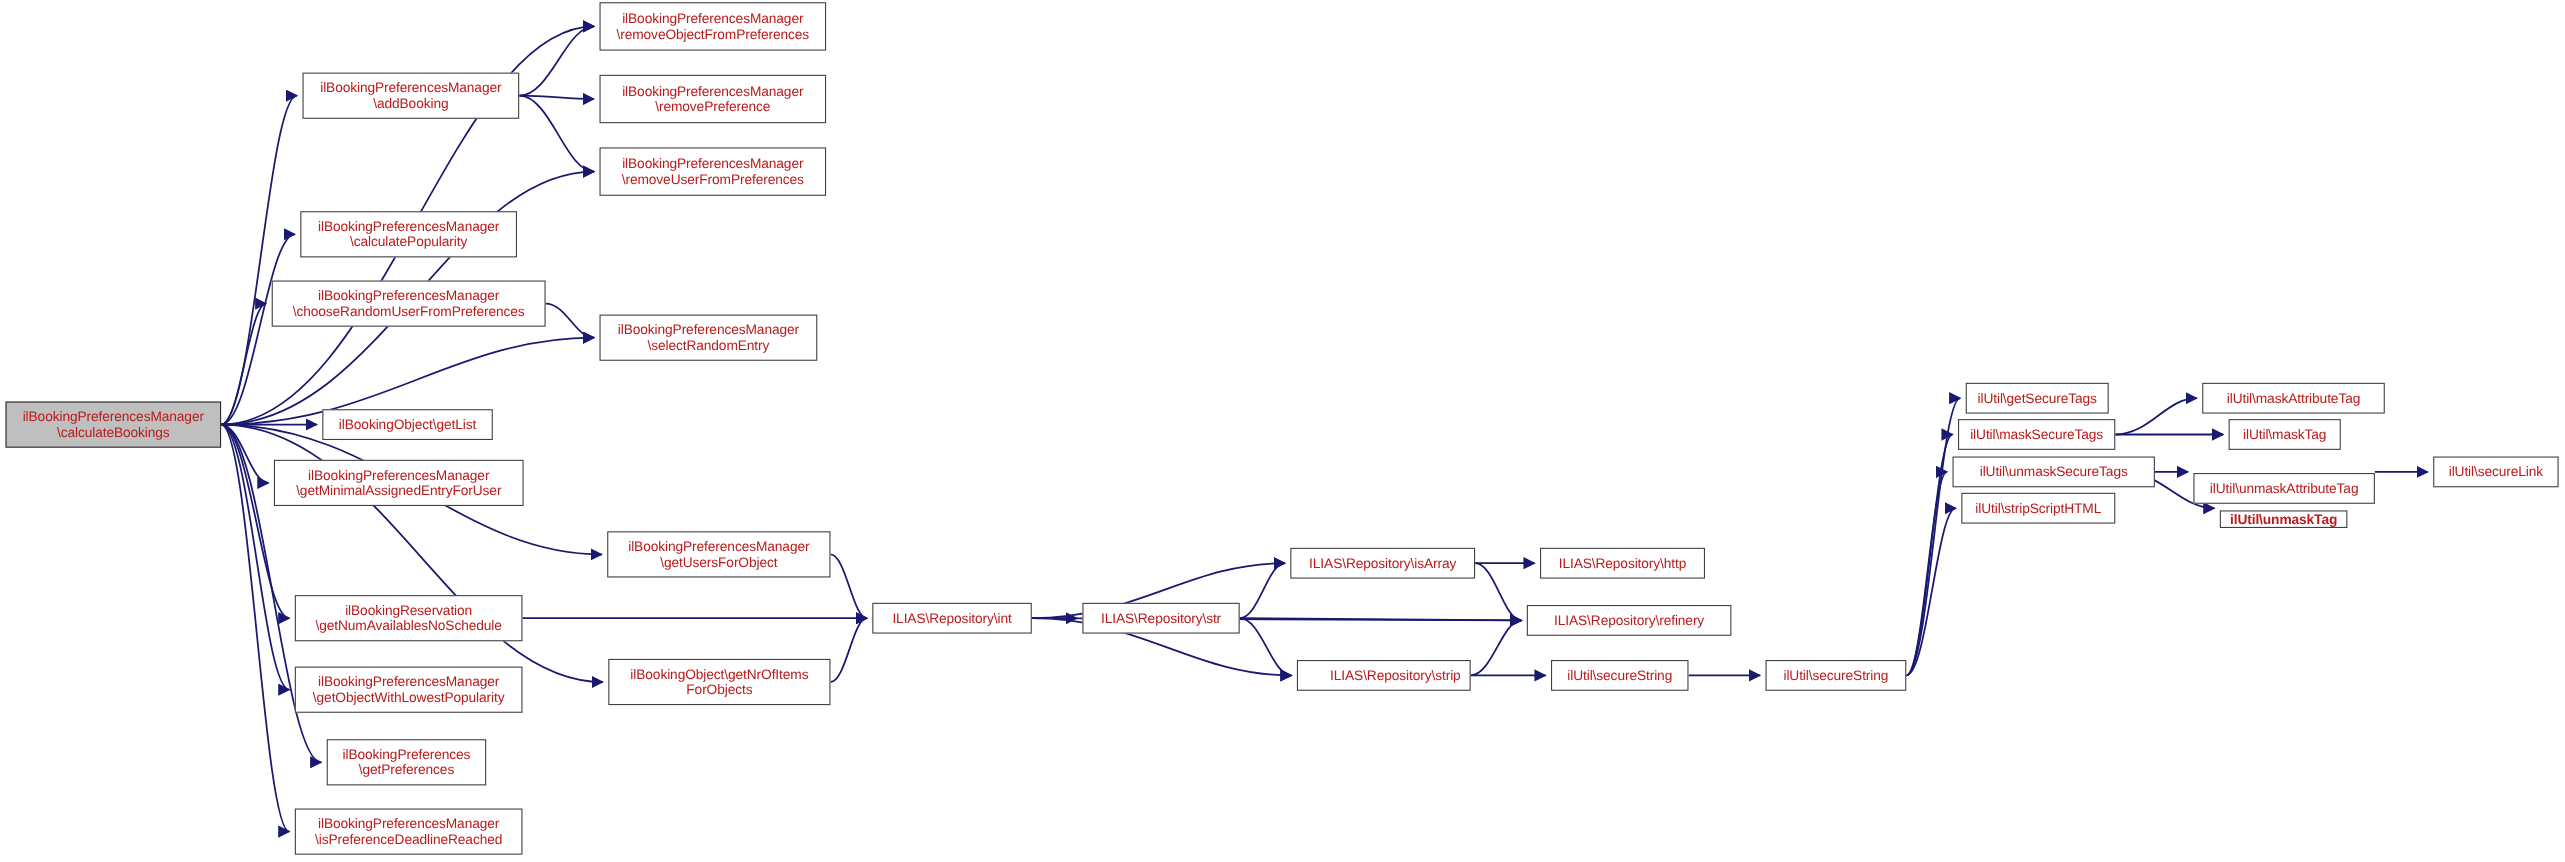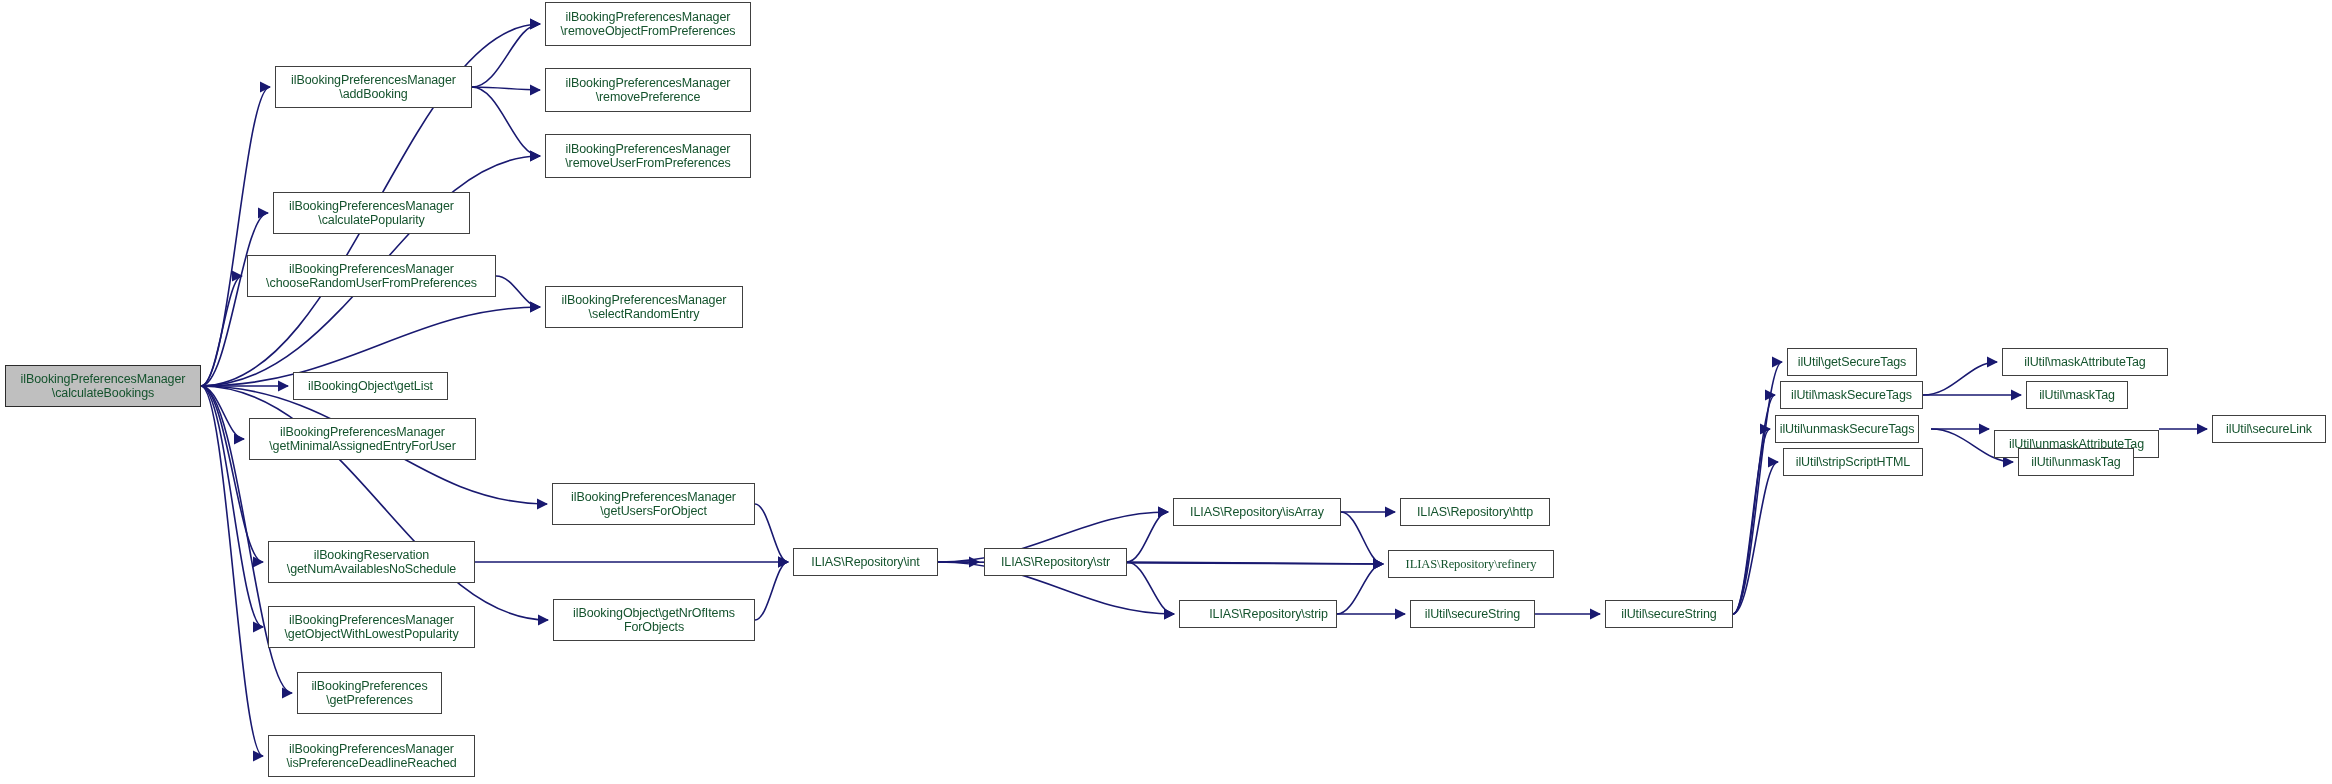--- a/index.html
+++ b/index.html
@@ -10,21 +10,21 @@
     background:#ffffff;
     font-family:"Liberation Sans", sans-serif;
     overflow:hidden;
   }
   #edges{position:absolute;left:0;top:0;width:2332px;height:784px;pointer-events:none;}
   .node{
     position:absolute;
     box-sizing:border-box;
     border:1px solid #404040;
     background:#ffffff;
-    color:#14532d;
+    color:#b91c1c;
     display:flex;
     align-items:center;
     justify-content:center;
     text-align:center;
     font-size:12.5px;
     line-height:14.5px;
     letter-spacing:-0.1px;
     white-space:pre-line;
     padding:1px 3px;
   }
@@ -118,27 +118,27 @@
       <div class="node" style="left: 268px; top: 606px; width: 207px; height: 42px;"><span>ilBookingPreferencesManager
 \getObjectWithLowestPopularity</span></div>
       <div class="node" style="left: 297px; top: 672px; width: 145px; height: 42px;"><span>ilBookingPreferences
 \getPreferences</span></div>
       <div class="node" style="left: 268px; top: 735px; width: 207px; height: 42px;"><span>ilBookingPreferencesManager
 \isPreferenceDeadlineReached</span></div>
       <div class="node" style="left: 793px; top: 548px; width: 145px; height: 28px;"><span>ILIAS\Repository\int</span></div>
       <div class="node" style="left: 984px; top: 548px; width: 143px; height: 28px;"><span>ILIAS\Repository\str</span></div>
       <div class="node" style="left: 1173px; top: 498px; width: 168px; height: 28px;"><span>ILIAS\Repository\isArray</span></div>
       <div class="node" style="left: 1400px; top: 498px; width: 150px; height: 28px;"><span>ILIAS\Repository\http</span></div>
-      <div class="node" style="left: 1388px; top: 550px; width: 166px; height: 28px; font-family: Liberation Serif, serif;"><span>ILIAS\Repository\refinery</span></div>
+      <div class="node" style="left: 1388px; top: 550px; width: 186px; height: 28px;"><span>ILIAS\Repository\refinery</span></div>
       <div class="node" style="left: 1179px; top: 600px; width: 158px; height: 28px; padding-left: 24px;"><span>ILIAS\Repository\strip</span></div>
       <div class="node" style="left: 1410px; top: 600px; width: 125px; height: 28px;"><span>ilUtil\secureString</span></div>
       <div class="node" style="left: 1605px; top: 600px; width: 128px; height: 28px;"><span>ilUtil\secureString</span></div>
       <div class="node" style="left: 1787px; top: 348px; width: 130px; height: 28px;"><span>ilUtil\getSecureTags</span></div>
       <div class="node" style="left: 1780px; top: 381px; width: 143px; height: 28px;"><span>ilUtil\maskSecureTags</span></div>
-      <div class="node" style="left: 1775px; top: 415px; width: 144px; height: 28px;"><span>ilUtil\unmaskSecureTags</span></div>
+      <div class="node" style="left: 1775px; top: 415px; width: 184px; height: 28px;"><span>ilUtil\unmaskSecureTags</span></div>
       <div class="node" style="left: 1783px; top: 448px; width: 140px; height: 28px;"><span>ilUtil\stripScriptHTML</span></div>
       <div class="node" style="left: 2002px; top: 348px; width: 166px; height: 28px;"><span>ilUtil\maskAttributeTag</span></div>
       <div class="node" style="left: 2026px; top: 381px; width: 102px; height: 28px;"><span>ilUtil\maskTag</span></div>
       <div class="node" style="left: 1994px; top: 415px; width: 165px; height: 28px; margin-top: 15px;"><span>ilUtil\unmaskAttributeTag</span></div>
-      <div class="node" style="left: 2018px; top: 448px; width: 116px; height: 28px;"><span>ilUtil\unmaskTag</span></div>
+      <div class="node" style="left: 2018px; top: 464px; width: 116px; height: 16px; font-weight: bold;"><span>ilUtil\unmaskTag</span></div>
       <div class="node" style="left: 2212px; top: 415px; width: 114px; height: 28px;"><span>ilUtil\secureLink</span></div>
     </div>
 </div>
 
 </body></html>

